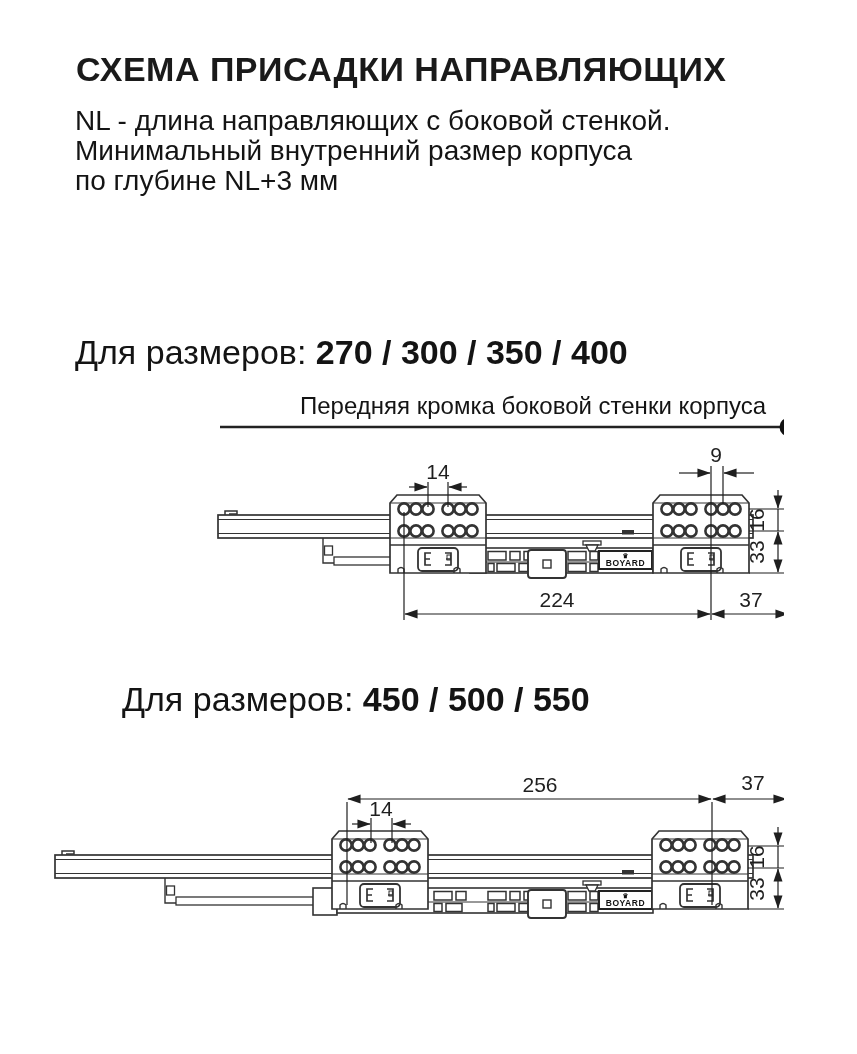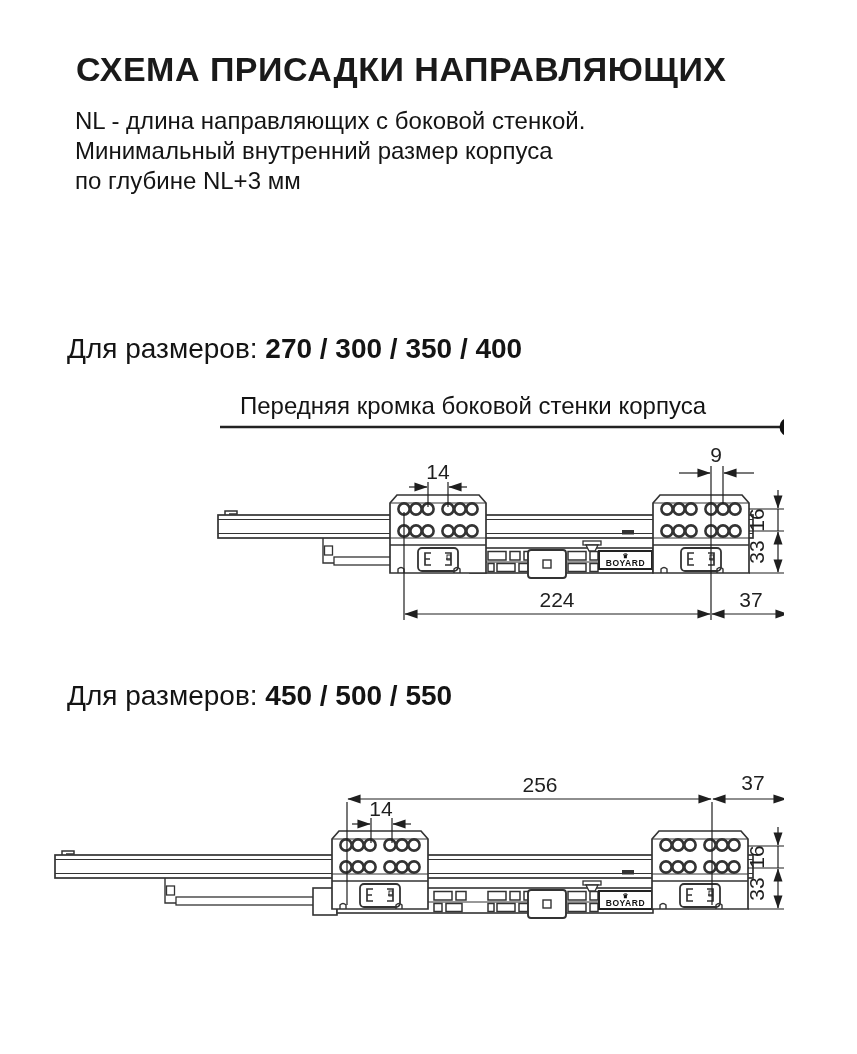--- a/index.html
+++ b/index.html
@@ -1,23 +1,23 @@
 <!DOCTYPE html>
 <html><head>
 <meta charset="utf-8">
 <style>
   html,body{margin:0;padding:0;background:#fff;}
   #page{position:relative;width:784px;height:1054px;background:#ffffff;overflow:hidden;
         font-family:"Liberation Sans", sans-serif;color:#1a1a1a;}
   .abs{position:absolute;}
   #title{left:76px;top:50px;font-size:34px;font-weight:700;letter-spacing:0.5px;white-space:nowrap;}
-  .note-line{left:75px;font-size:24px;line-height:30px;white-space:nowrap;color:#141414;}
-  .section-label{left:67px;font-size:28px;white-space:nowrap;color:#141414;}
+  .note-line{left:75px;font-size:28px;line-height:30px;white-space:nowrap;color:#141414;}
+  .section-label{left:75px;font-size:34px;white-space:nowrap;color:#141414;}
   .section-label .sizes{font-weight:700;}
-  #front-edge-note{left:180px;top:392px;width:586px;text-align:center;font-size:24px;white-space:nowrap;color:#141414;}
+  #front-edge-note{left:180px;top:392px;width:586px;text-align:right;font-size:24px;white-space:nowrap;color:#141414;}
   svg{position:absolute;left:0;top:0;}
   svg text.dim{font-family:"Liberation Sans", sans-serif;font-size:21px;fill:#1f1f1f;}
   svg text.logo{font-family:"Liberation Sans", sans-serif;font-weight:700;fill:#111;}
 </style>
 </head>
 <body>
 
 <div id="page">
 
   <div id="title" class="abs">СХЕМА ПРИСАДКИ НАПРАВЛЯЮЩИХ</div>
@@ -26,21 +26,21 @@
   <div class="abs note-line" style="top:136px;text-align:center;">Минимальный внутренний размер корпуса</div>
   <div class="abs note-line" style="top:166px;text-align:center;">по глубине NL+3 мм</div>
 
   <div class="abs section-label" style="top:333px;">
     <span>Для размеров:</span>
     <span class="sizes">270 / 300 / 350 / 400</span>
   </div>
 
   <div id="front-edge-note" class="abs">Передняя кромка боковой стенки корпуса</div>
 
-  <div class="abs section-label" style="top:680px;">
+  <div class="abs section-label" style="top:680px;margin-left:47px;">
     <span>Для размеров:</span>
     <span class="sizes">450 / 500 / 550</span>
   </div>
 
   <svg width="857" height="1054" viewBox="0 0 857 1054">
     <defs>
       <marker id="arr" viewBox="0 0 10 10" refX="9.5" refY="5" markerWidth="11" markerHeight="11" orient="auto">
         <path d="M0,1.6 L10,5 L0,8.4 Z" fill="#1f1f1f"></path>
       </marker>
 

